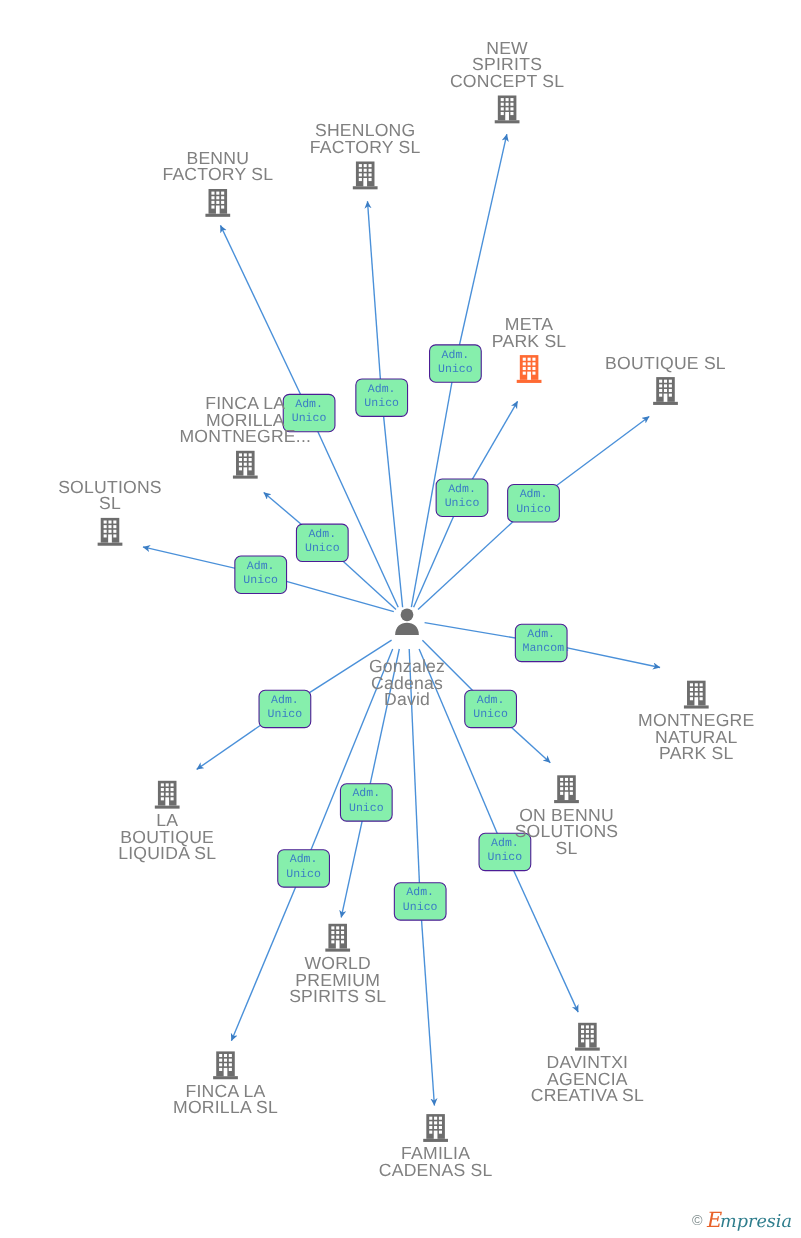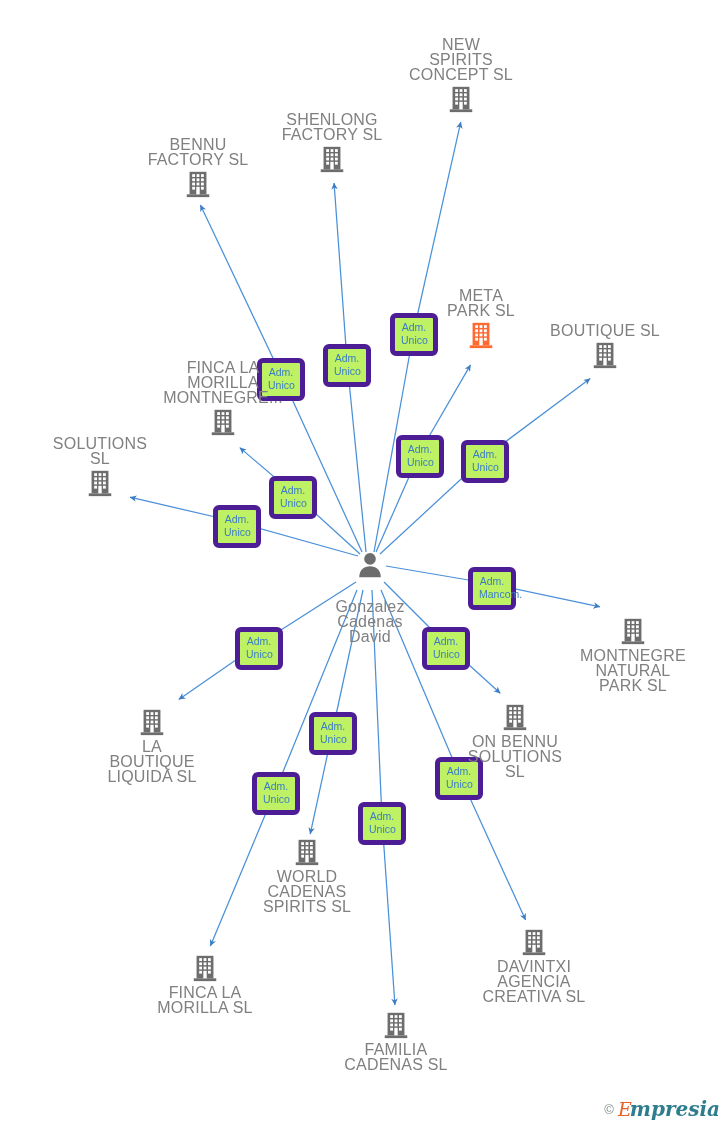--- a/index.html
+++ b/index.html
@@ -44,30 +44,31 @@
     margin-top: 19px;
   }
   .bld {
     display: block;
     margin: 0 auto;
   }
   .node.lbl-above .bld { margin-top: 2px; }
   .node.lbl-below .bld { margin-bottom: 2px; }
   .edge-label {
     position: absolute;
-    border: 5px solid #4c1d95;
+    border: 1px solid #4c1d95;
     border-radius: 6px;
-    background: #bef264;
+    background: #86efac;
     color: #3b7dc4;
     font-size: 10.5px;
     line-height: 13px;
     padding: 3px 6px 4px 6px;
     text-align: center;
     white-space: pre-line;
     box-sizing: border-box;
+    font-family: Liberation Mono, monospace;
   }
   .watermark {
     position: absolute;
     right: 8px;
     bottom: 6px;
     display: flex;
     align-items: center;
     gap: 4px;
     font-size: 15px;
   }
@@ -79,24 +80,23 @@
     color: #e8622a;
     font-family: "DejaVu Serif", serif;
     font-style: italic;
     font-size: 19px;
     line-height: 19px;
   }
   .wm-rest {
     color: #2e7d8c;
     font-family: "DejaVu Serif", serif;
     font-style: italic;
-    font-size: 20px;
+    font-size: 16px;
     line-height: 16px;
     margin-left: -2px;
-    font-weight: bold;
   }
 </style>
 </head>
 <body>
 
 <div id="canvas">
 
   <svg id="edges" viewBox="0 0 728 1125">
     <defs>
       <marker id="arrow" markerWidth="7" markerHeight="7" refX="5.2" refY="2.6" orient="auto" markerUnits="strokeWidth">
@@ -435,21 +435,21 @@
             <rect x="19.2" y="10" width="3" height="3"></rect>
             <rect x="9.8" y="14.5" width="3" height="3"></rect>
             <rect x="14.5" y="14.5" width="3" height="3"></rect>
             <rect x="19.2" y="14.5" width="3" height="3"></rect>
             <rect x="9.8" y="19" width="3" height="3"></rect>
             <rect x="19.2" y="19" width="3" height="3"></rect>
             <rect x="14.2" y="19" width="3.6" height="8"></rect>
           </g>
         </svg>
         <div class="node-label">WORLD
-CADENAS
+PREMIUM
 SPIRITS  SL</div>
       </div>
       <div class="node lbl-below" style="top: 927px; left: 534px;">
         <svg width="30" height="30" viewBox="0 0 32 32" class="bld">
           <g fill="#6d6d6d">
             <rect x="7" y="3" width="18" height="24"></rect>
             <rect x="4" y="27" width="24" height="3"></rect>
           </g>
           <g fill="#ffffff">
             <rect x="9.8" y="5.5" width="3" height="3"></rect>

